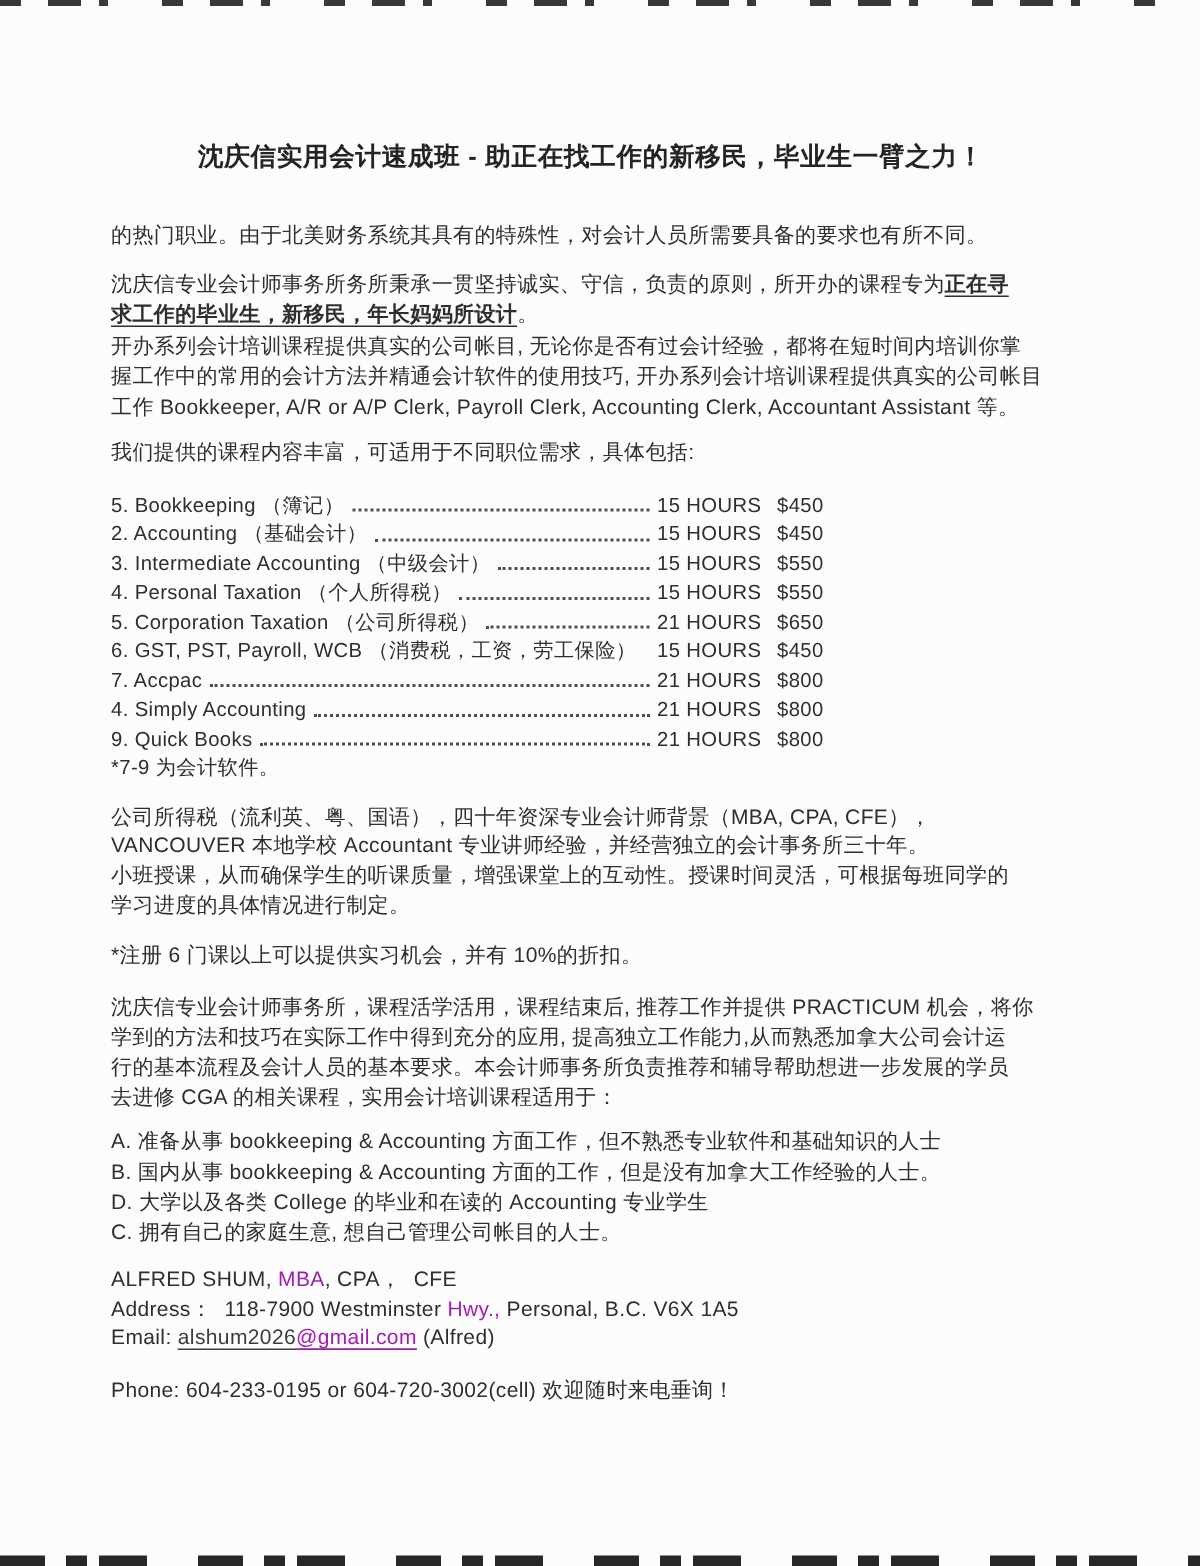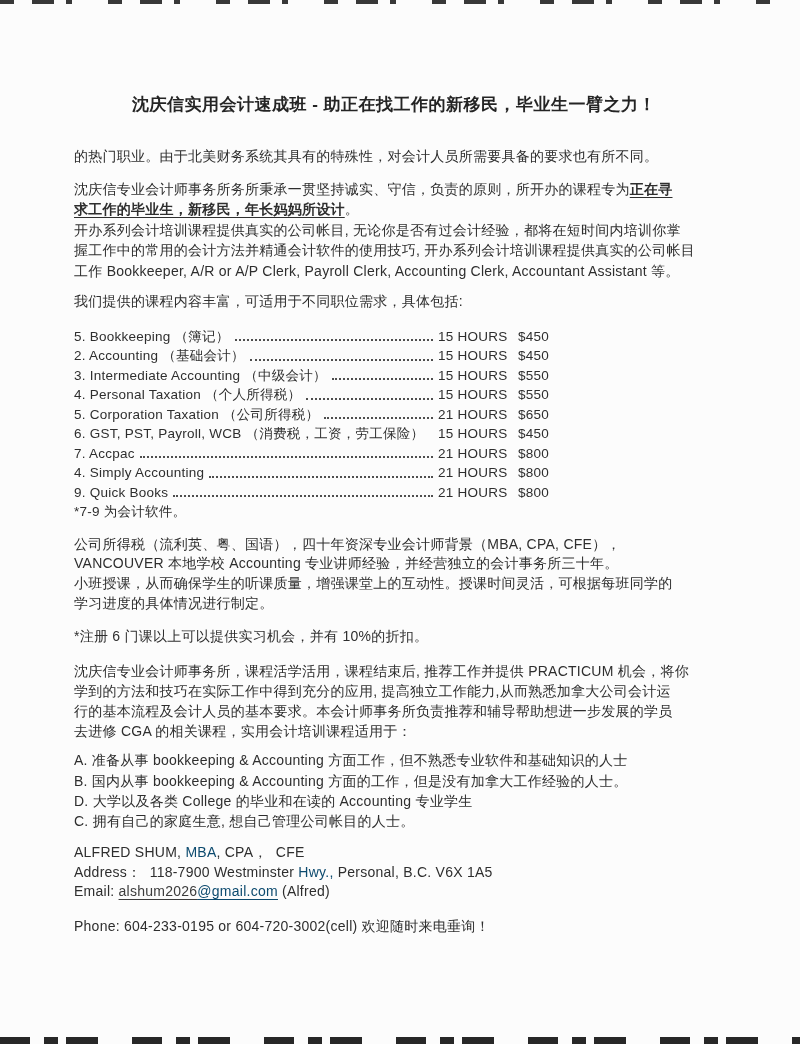--- a/index.html
+++ b/index.html
@@ -54,21 +54,21 @@
   }
   .leader.no-dots { border-bottom: none; }
   .course-hours { flex: 0 0 80px; white-space: nowrap; }
   .course-price { flex: 0 0 56px; white-space: nowrap; }
   .software-note { line-height: 19.5px; }
   .instructor { margin-bottom: 12px; }
   .instructor .line, .practicum .line { line-height: 19.8px; }
   .audience .line { line-height: 20.2px; }
   .audience { margin-bottom: 12px; }
   .contact-line { display: block; line-height: 19.5px; white-space: pre-wrap; }
-  .faded { color: #0c4a6e; }
+  .faded { color: #a21caf; }
   .email-link { text-decoration: underline; text-underline-offset: 3px; color: #3c3c3c; }
   .email-link .faded { text-decoration: underline; }
   .phone-line { margin-top: 15px; }
 </style>
 </head>
 <body>
 
 <div class="page">
   <div class="scan-marks-top"></div>
   <div class="scan-marks-bottom"></div>
@@ -144,21 +144,21 @@
         <span class="course-name">9. Quick Books</span>
         <span class="leader"></span>
         <span class="course-hours">21 HOURS</span>
         <span class="course-price">$800</span>
       </div>
       <div class="software-note">*7-9 为会计软件。</div>
     </div>
 
     <p class="para instructor">
       <span class="line">公司所得税（流利英、粤、国语），四十年资深专业会计师背景（MBA, CPA, CFE），</span>
-      <span class="line">VANCOUVER 本地学校 Accounting 专业讲师经验，并经营独立的会计事务所三十年。</span>
+      <span class="line">VANCOUVER 本地学校 Accountant 专业讲师经验，并经营独立的会计事务所三十年。</span>
       <span class="line">小班授课，从而确保学生的听课质量，增强课堂上的互动性。授课时间灵活，可根据每班同学的</span>
       <span class="line">学习进度的具体情况进行制定。</span>
     </p>
 
     <p class="para mb16">*注册 6 门课以上可以提供实习机会，并有 10%的折扣。</p>
 
     <p class="para practicum mb9">
       <span class="line">沈庆信专业会计师事务所，课程活学活用，课程结束后, 推荐工作并提供 PRACTICUM 机会，将你</span>
       <span class="line">学到的方法和技巧在实际工作中得到充分的应用, 提高独立工作能力,从而熟悉加拿大公司会计运</span>
       <span class="line">行的基本流程及会计人员的基本要求。本会计师事务所负责推荐和辅导帮助想进一步发展的学员</span>

